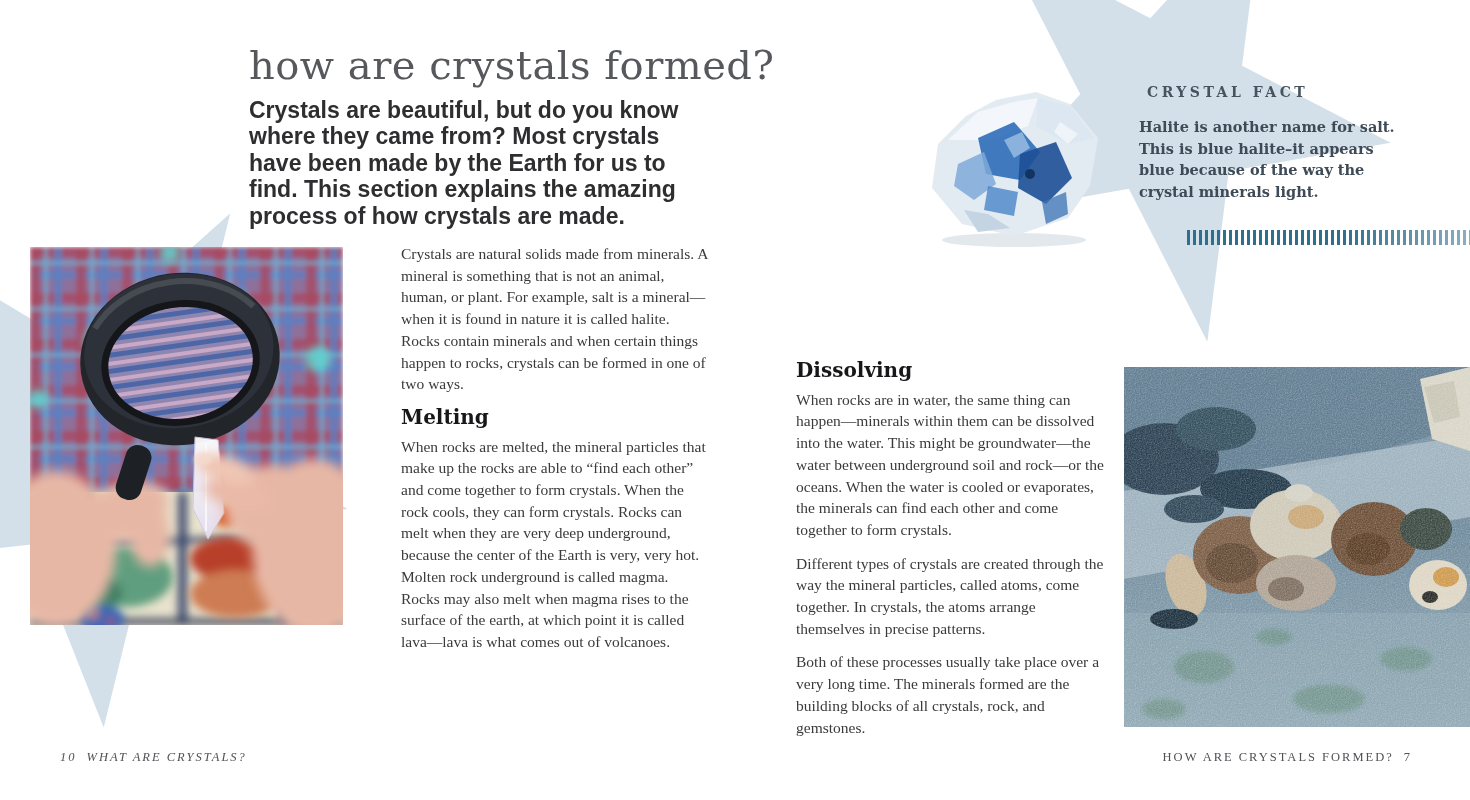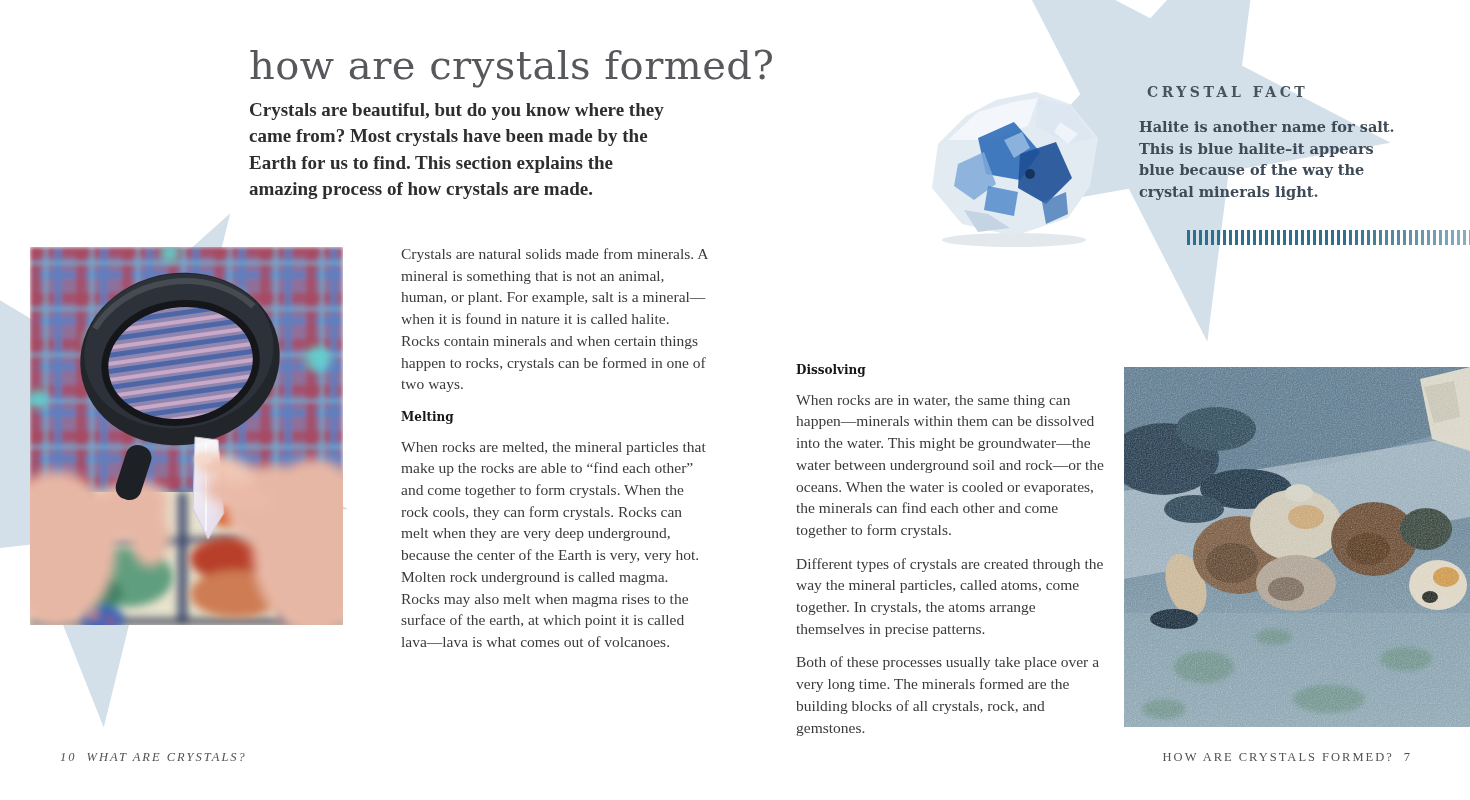--- a/index.html
+++ b/index.html
@@ -20,28 +20,28 @@
   .star-right{width:430px;height:430px;left:955px;top:-85px;transform:rotate(170deg);}
 
   
   .title{
     left:249px;top:42px;z-index:2;
     font-family:"DejaVu Serif",serif;font-size:40px;font-weight:500;
     color:var(--title-gray,#57585c);letter-spacing:.5px;
   }
   .intro{
     left:249px;top:97px;width:432px;z-index:2;
-    font-family:Liberation Serif, serif;font-size:19px;font-weight:700;
+    font-family:Liberation Sans, sans-serif;font-size:23px;font-weight:700;
     line-height:26.4px;color:var(--intro-dark,#2e2e30);
   }
   .photo-frame{left:30px;top:247px;width:313px;height:378px;z-index:1;}
   .col{z-index:2;font-size:15.5px;line-height:21.7px;color:var(--body-dark,#3a3a3c);}
   .col p{margin:0 0 12px 0;}
   .col h3{
-    font-family:"DejaVu Serif",serif;font-size:12px;font-weight:700;
+    font-family:"DejaVu Serif",serif;font-size:20px;font-weight:700;
     color:var(--heading-dark,#17171a);margin:0 0 7px 0;
   }
   .col-left{left:373px;top:243px;width:307px;margin-left:28px;}
   .col-right{left:796px;top:360px;width:308px;}
 
   
   .fact{left:1139px;top:84px;width:268px;z-index:2;}
   .fact h2{
     margin:0 0 16px 8px;font-family:"DejaVu Serif",serif;font-size:14px;
     font-weight:700;letter-spacing:3.5px;color:var(--fact-heading,#47545f);

